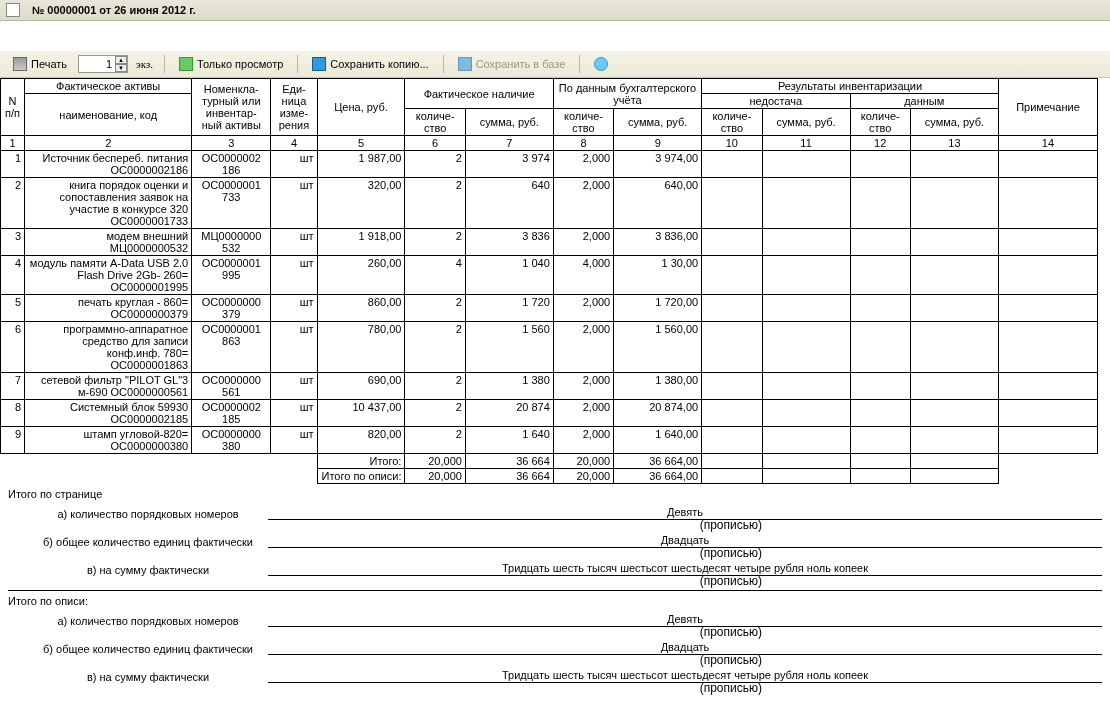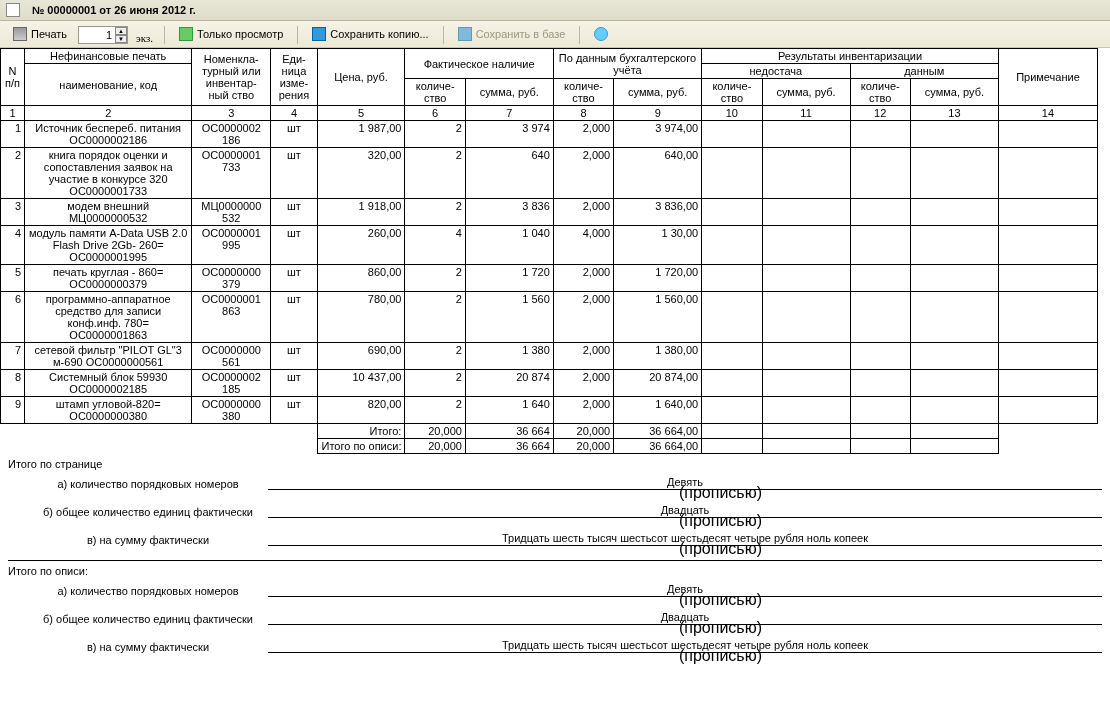--- a/index.html
+++ b/index.html
@@ -22,22 +22,23 @@
     width: 14px; height: 14px;
     border: 1px solid #888; background: #fff;
     display: inline-block;
   }
   .titlebar .title-text { font-weight: bold; padding-left: 8px; }
   .toolbar {
     background: linear-gradient(#f5f3e6, #ece9d8);
     border-bottom: 1px solid #c8c5b0;
     padding: 3px 6px;
     display: flex;
-    align-items: flex-end;
+    align-items: center;
     gap: 4px;
+    margin-top: 30px;
   }
   .tb-btn {
     display: inline-flex;
     align-items: center;
     gap: 4px;
     padding: 2px 6px;
     border: 1px solid transparent;
     border-radius: 3px;
     cursor: pointer;
   }
@@ -84,21 +85,21 @@
     vertical-align: top;
     overflow: hidden;
   }
   table.inv th {
     font-weight: normal;
     text-align: center;
     vertical-align: middle;
   }
   .num { text-align: right; }
   .ctr { text-align: center; }
-  .lft { text-align: center; margin-left: 48px; }
+  .lft { text-align: right; margin-left: 48px; }
   .colnum-row td { text-align:center; }
 
   .totals-row td { border:1px solid #000; }
   .noborder { border: none !important; }
 
   .summary {
     margin: 2px 8px;
   }
   .summary-title { margin: 4px 0; }
   .summary-line {
@@ -115,21 +116,21 @@
   .summary-line .val {
     flex: 1;
     border-bottom: 1px solid #000;
     padding: 0 2px 0 2px;
     min-height: 14px;
   }
   .propis {
     position: absolute;
     right: 340px;
     bottom: -12px;
-    font-size: 16px;
+    font-size: 12px;
   }
 
   col.c1 { width: 22px; }
   col.c2 { width: 152px; }
   col.c3 { width: 72px; }
   col.c4 { width: 42px; }
   col.c5 { width: 80px; }
   col.c6 { width: 55px; }
   col.c7 { width: 80px; }
   col.c8 { width: 55px; }
@@ -197,24 +198,24 @@
         <col class="c9">
     <col class="c10">
         <col class="c11">
         <col class="c12">
         <col class="c13">
         <col class="c14">
   </colgroup>
   <thead>
     <tr>
       <th rowspan="3">N п/п</th>
-      <th>Нефинансовые печать</th>
+      <th>Фактическое активы</th>
       <th rowspan="3">Номенкла-
 турный или инвентар-
-ный ство</th>
+ный активы</th>
       <th rowspan="3">Еди-
 ница изме-
 рения</th>
       <th rowspan="3">Цена, руб.</th>
       <th colspan="2" rowspan="2">Фактическое наличие</th>
       <th colspan="2" rowspan="2">По данным бухгалтерского учёта</th>
       <th colspan="4">Результаты инвентаризации</th>
       <th rowspan="3">Примечание</th>
     </tr>
     <tr>

